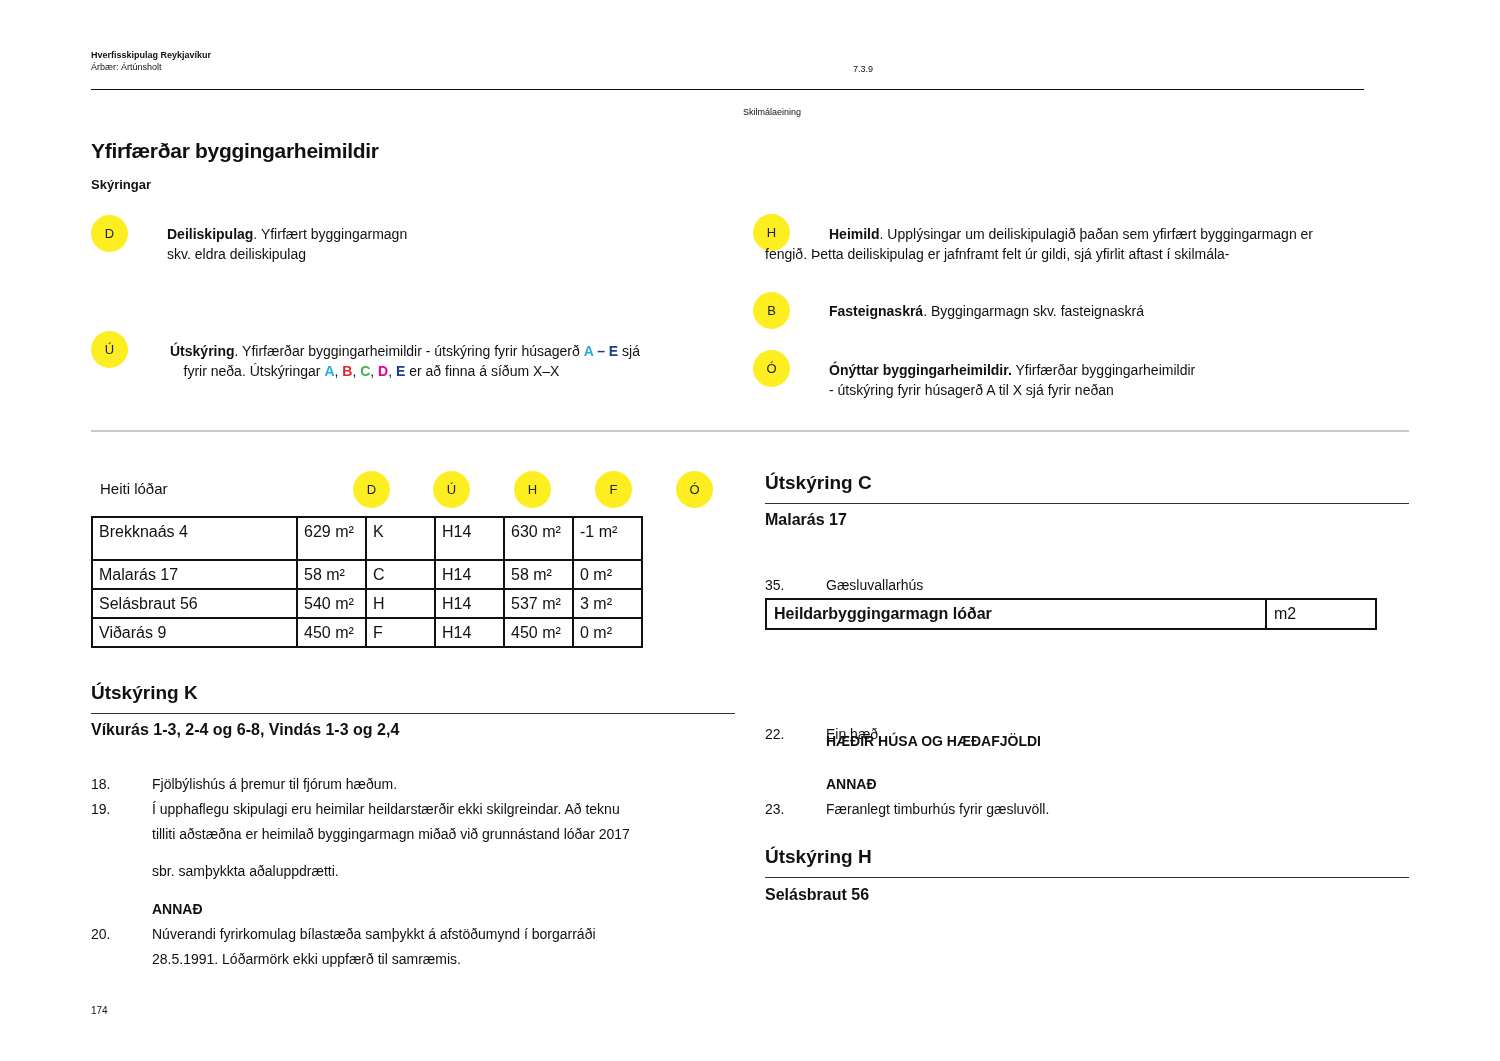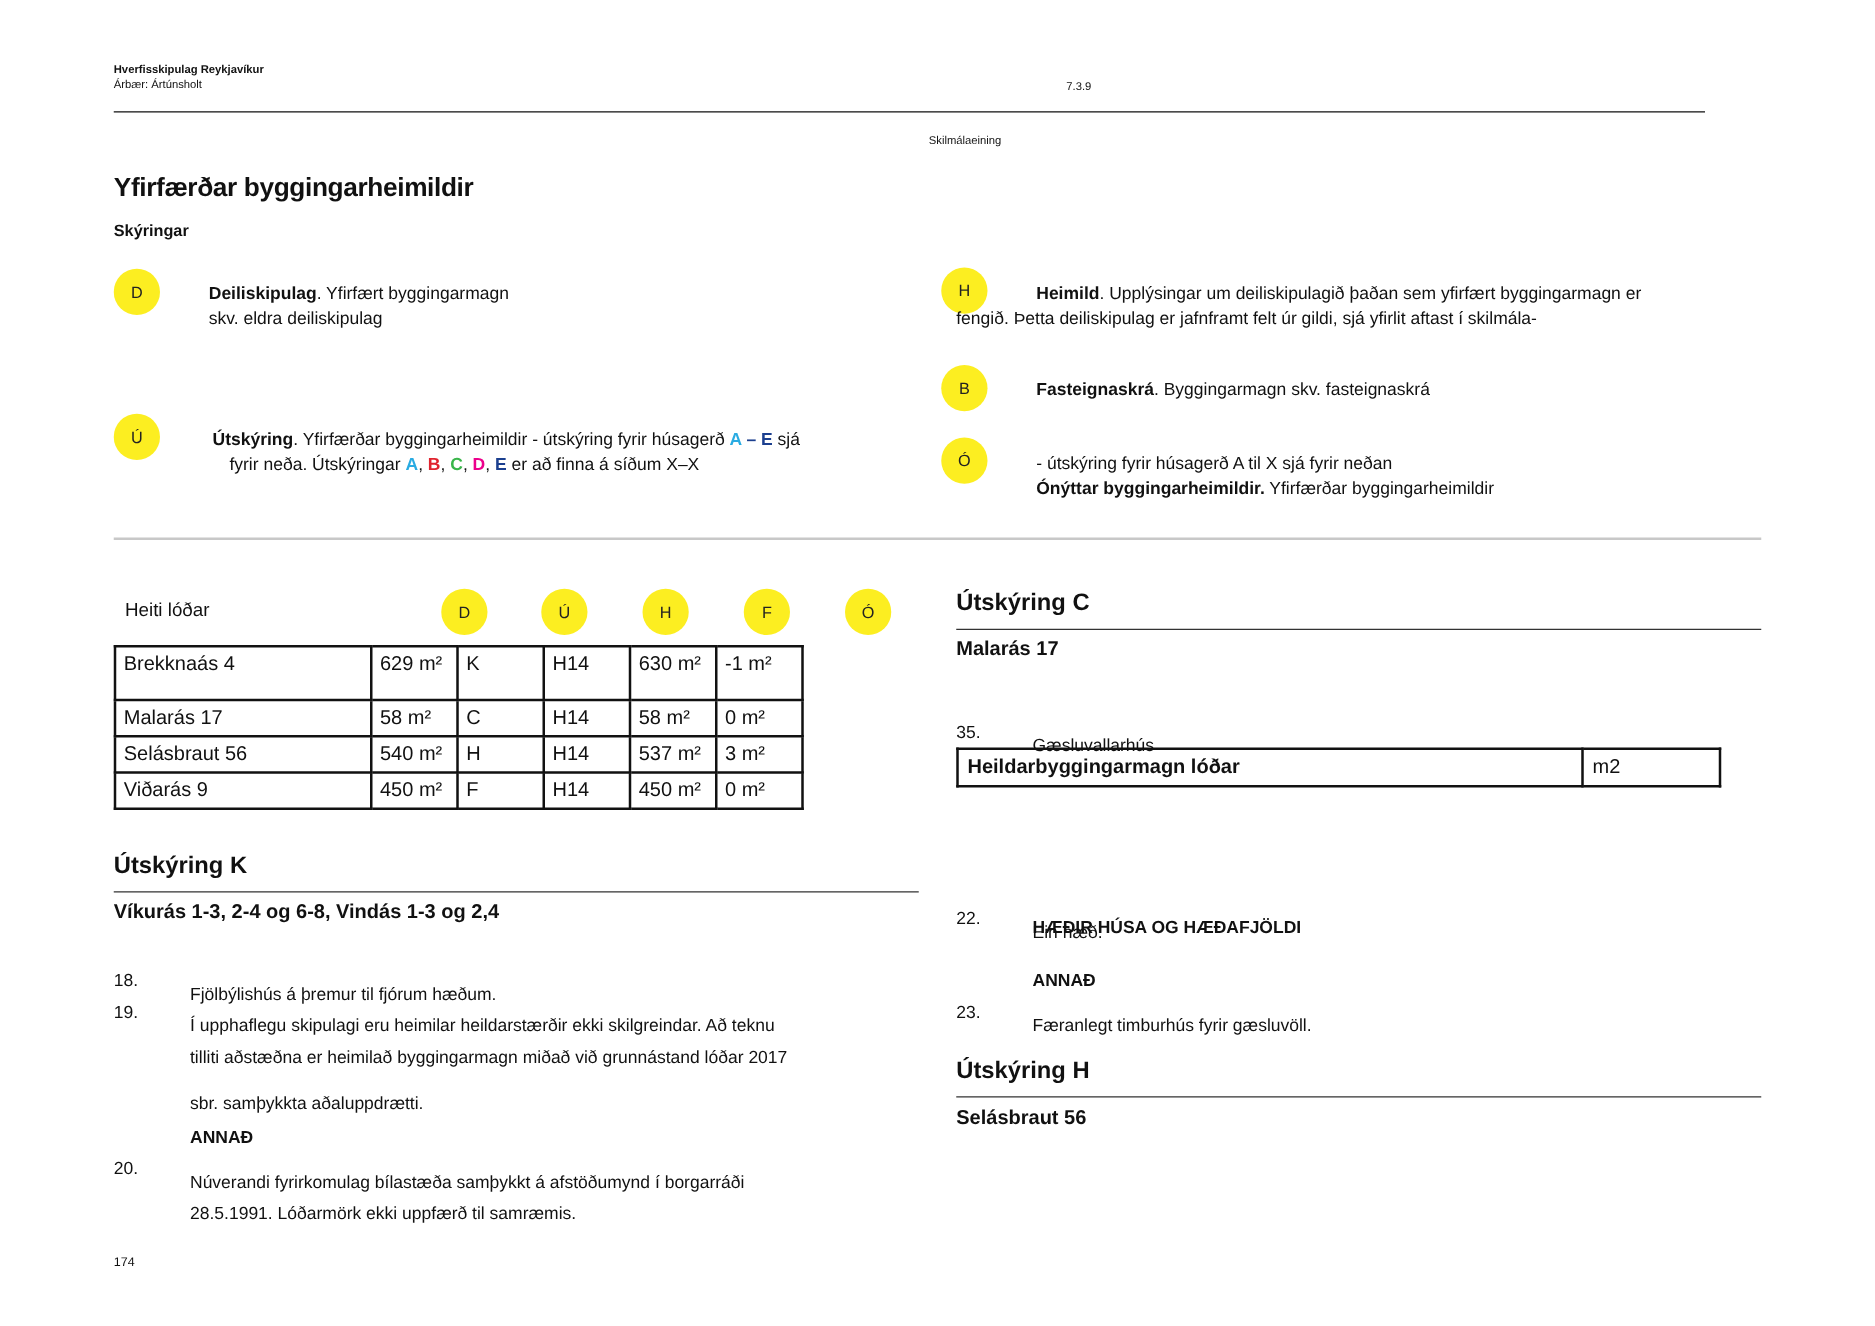--- a/index.html
+++ b/index.html
@@ -22,21 +22,21 @@
   .c-navy { color: #1b3f8f; font-weight: bold; }
   .gray-rule { left: 91px; top: 430px; width: 1318px; height: 2px; background: #c8c8c8; }
   .tbl-head-label { left: 100px; top: 480px; font-size: 15px; }
   table.lots { position: absolute; left: 91px; top: 516px; border-collapse: collapse; font-size: 16px; }
   table.lots td { border: 2px solid #111; padding: 3px 6px 2px 6px; vertical-align: top; line-height: 22px; }
   .sec-title { position: absolute; font-size: 19px; font-weight: bold; }
   .sec-rule { position: absolute; height: 1px; background: #333; }
   .sec-sub { position: absolute; font-size: 16px; font-weight: bold; }
   .item { position: absolute; font-size: 14px; line-height: 25px; }
   .item .num { position: absolute; left: 0; }
-  .item .txt { position: absolute; left: 61px; white-space: nowrap; margin-top: 11px; }
+  .item .txt { position: absolute; left: 61px; white-space: nowrap; }
   .subhead { position: absolute; font-size: 14px; font-weight: bold; }
   table.total { position: absolute; left: 765px; top: 598px; border-collapse: collapse; font-size: 16px; }
   table.total td { border: 2px solid #111; padding: 3px 7px; height: 22px; }
   .page-num { left: 91px; top: 1005px; font-size: 10px; }
 </style>
 </head>
 <body>
 
 <div class="abs hdr-title">Hverfisskipulag Reykjavíkur</div>
 <div class="abs hdr-sub">Árbær: Ártúnsholt</div>
@@ -65,22 +65,22 @@
   <div>fengið. Þetta deiliskipulag er jafnframt felt úr gildi, sjá yfirlit aftast í skilmála-</div>
 </div>
 
 <div class="circle" style="left:753px;top:292px;">B</div>
 <div class="leg-text" style="left:829px;top:301px;">
   <div><b>Fasteignaskrá</b><span>. Byggingarmagn skv. fasteignaskrá</span></div>
 </div>
 
 <div class="circle" style="left:753px;top:350px;">Ó</div>
 <div class="leg-text" style="left:829px;top:360px;">
+  <div><b>Ónýttar byggingarheimildir.</b><span> Yfirfærðar byggingarheimildir</span></div>
   <div>- útskýring fyrir húsagerð A til X sjá fyrir neðan</div>
-  <div><b>Ónýttar byggingarheimildir.</b><span> Yfirfærðar byggingarheimildir</span></div>
 </div>
 
 <div class="abs gray-rule"></div>
 
 <div class="abs tbl-head-label">Heiti lóðar</div>
 <div class="circle" style="left:353px;top:471px;">D</div>
 <div class="circle" style="left:433px;top:471px;">Ú</div>
 <div class="circle" style="left:514px;top:471px;">H</div>
 <div class="circle" style="left:595px;top:471px;">F</div>
 <div class="circle" style="left:676px;top:471px;">Ó</div>

